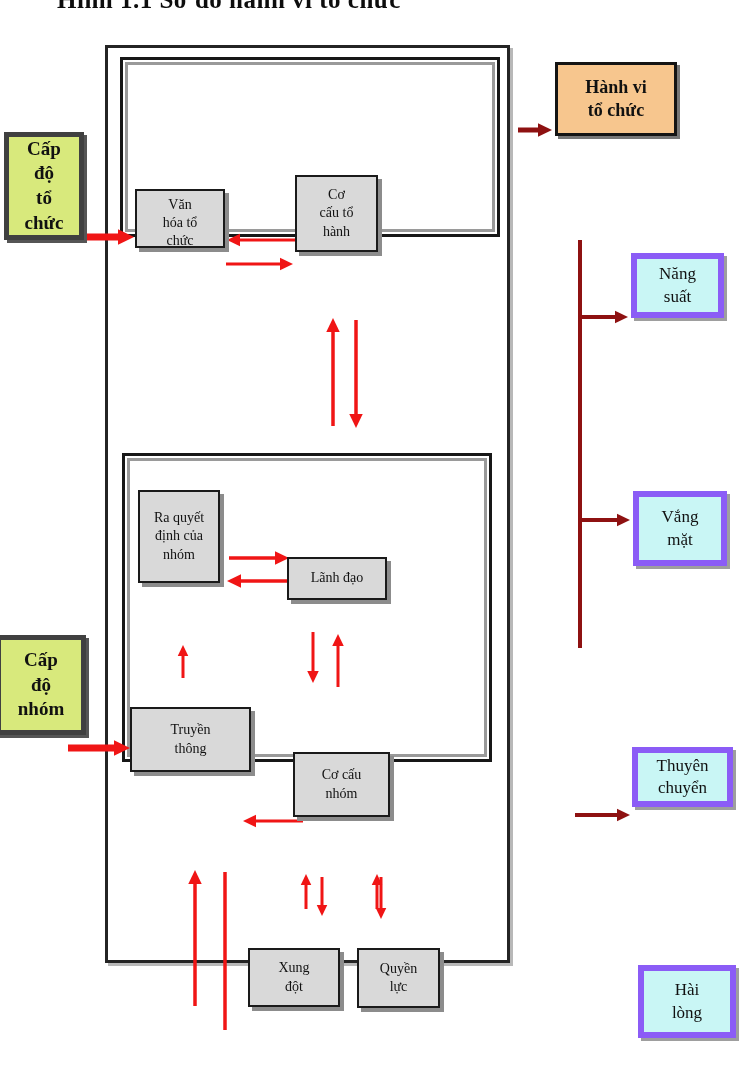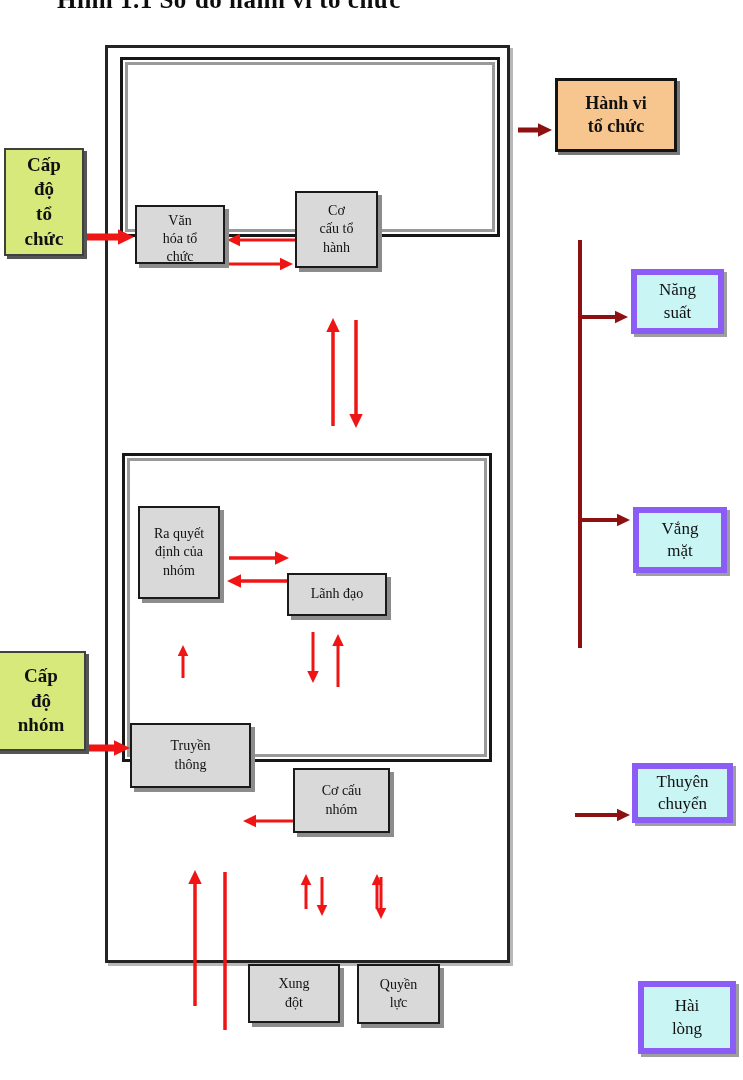--- a/index.html
+++ b/index.html
@@ -21,31 +21,31 @@
   }
   .frame-inner{
     border:3px solid #171717;
     outline:3px solid #9a9a9a;
     outline-offset:-8px;
   }
   .frame-org{left:120px;top:57px;width:374px;height:174px;}
   .frame-group{left:122px;top:453px;width:364px;height:303px;}
   .node{
     position:absolute;z-index:3;display:flex;align-items:center;justify-content:center;
-    text-align:center;box-sizing:border-box;color:#111;margin-top:16px;
+    text-align:center;box-sizing:border-box;color:#111;
   }
   .node .lbl{white-space:pre-line;line-height:1.3;}
   .gray{
     background:#d9d9d9;border:2px solid #1a1a1a;
     box-shadow:4px 4px 0 #8c8c8c;font-size:14px;
   }
   .gray-clip{align-items:flex-start;overflow:hidden;}
   .gray-clip .lbl{padding-top:5px;}
   .yellow{
-    background:#d8e97c;border:2px solid #404040;
+    background:#d8e97c;border:5px solid #404040;
     box-shadow:3px 3px 0 #555;
     font-size:19px;font-weight:bold;
   }
   .cyan{
     background:#c9f6f5;border:6px solid #8b5cf6;
     box-shadow:3px 3px 0 #9e9e9e;font-size:17px;
   }
   .peach{
     background:#f7c68e;border:3px solid #141414;
     box-shadow:3px 3px 0 #777;
@@ -207,21 +207,21 @@
 </div>
 <div class="node gray" style="left:357px;top:948px;width:83px;height:60px;">
   <span class="lbl">Quyền
 lực</span>
 </div>
 
 <div class="node cyan" style="left:631px;top:253px;width:93px;height:65px;">
   <span class="lbl">Năng
 suất</span>
 </div>
-<div class="node cyan" style="left:633px;top:491px;width:94px;height:66px;">
+<div class="node cyan" style="left:633px;top:491px;width:94px;height:75px;">
   <span class="lbl">Vắng
 mặt</span>
 </div>
 <div class="node cyan" style="left:632px;top:747px;width:101px;height:60px;">
   <span class="lbl">Thuyên
 chuyển</span>
 </div>
 <div class="node cyan" style="left:638px;top:965px;width:98px;height:73px;">
   <span class="lbl">Hài
 lòng</span>

